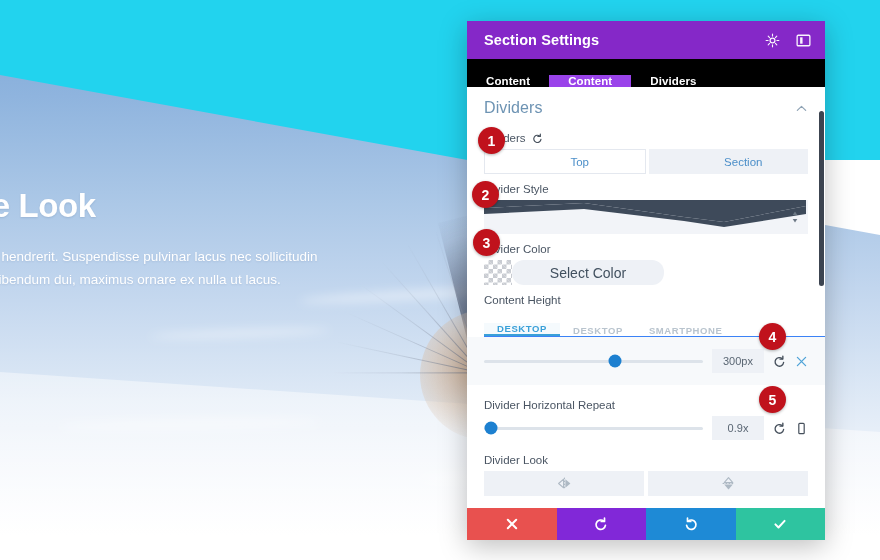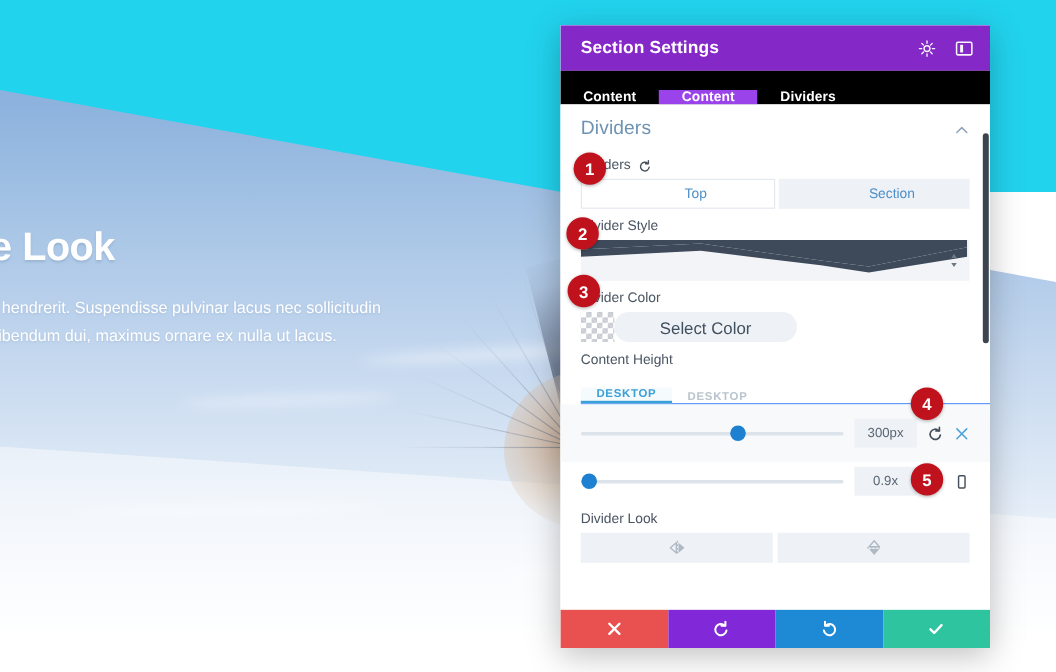--- a/index.html
+++ b/index.html
@@ -353,36 +353,40 @@
         <div class="select-color-btn">Select Color</div>
       </div>
     </div>
 
     <div class="field">
       <div class="field-label">Content Height</div>
     </div>
     <div class="device-tabs" style="margin-left:17px;margin-right:0;">
       <div class="device-tab active">DESKTOP</div>
       <div class="device-tab">DESKTOP</div>
+      <div class="device-tab">SMARTPHONE</div>
     </div>
 
     <div class="slider-row shaded">
       <div class="track">
         <div class="knob" style="left:60%"></div>
       </div>
       <div class="numbox">300px</div>
       <svg class="row-icon" viewBox="0 0 14 14">
         <path d="M11.4 8.1A4.6 4.6 0 1 1 10 4.1" fill="none" stroke="#46505c" stroke-width="1.5" stroke-linecap="round"></path>
         <path d="M10.6 1.3v3.1H7.5" fill="none" stroke="#46505c" stroke-width="1.5" stroke-linecap="round" stroke-linejoin="round"></path>
       </svg>
       <svg class="row-icon" viewBox="0 0 14 14">
         <path d="M2.6 2.6l8.8 8.8M11.4 2.6l-8.8 8.8" stroke="#4fa3d8" stroke-width="1.4" stroke-linecap="round"></path>
       </svg>
     </div>
 
+    <div class="field" style="margin-top:14px;">
+      <div class="field-label">Divider Horizontal Repeat</div>
+    </div>
     <div class="slider-row" style="margin-top:4px;">
       <div class="track">
         <div class="knob" style="left:3%"></div>
       </div>
       <div class="numbox">0.9x</div>
       <svg class="row-icon" viewBox="0 0 14 14">
         <path d="M11.4 8.1A4.6 4.6 0 1 1 10 4.1" fill="none" stroke="#46505c" stroke-width="1.5" stroke-linecap="round"></path>
         <path d="M10.6 1.3v3.1H7.5" fill="none" stroke="#46505c" stroke-width="1.5" stroke-linecap="round" stroke-linejoin="round"></path>
       </svg>
       <svg class="row-icon" viewBox="0 0 14 14">

